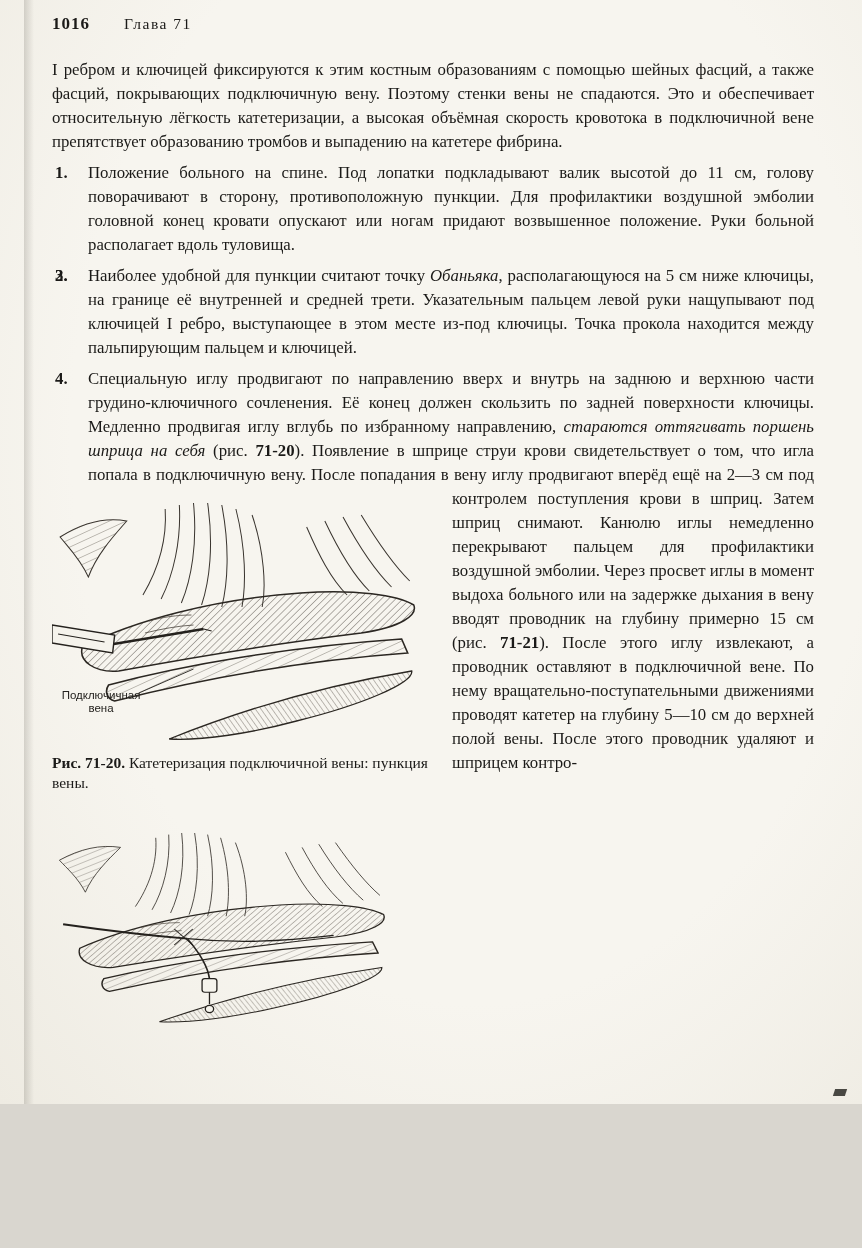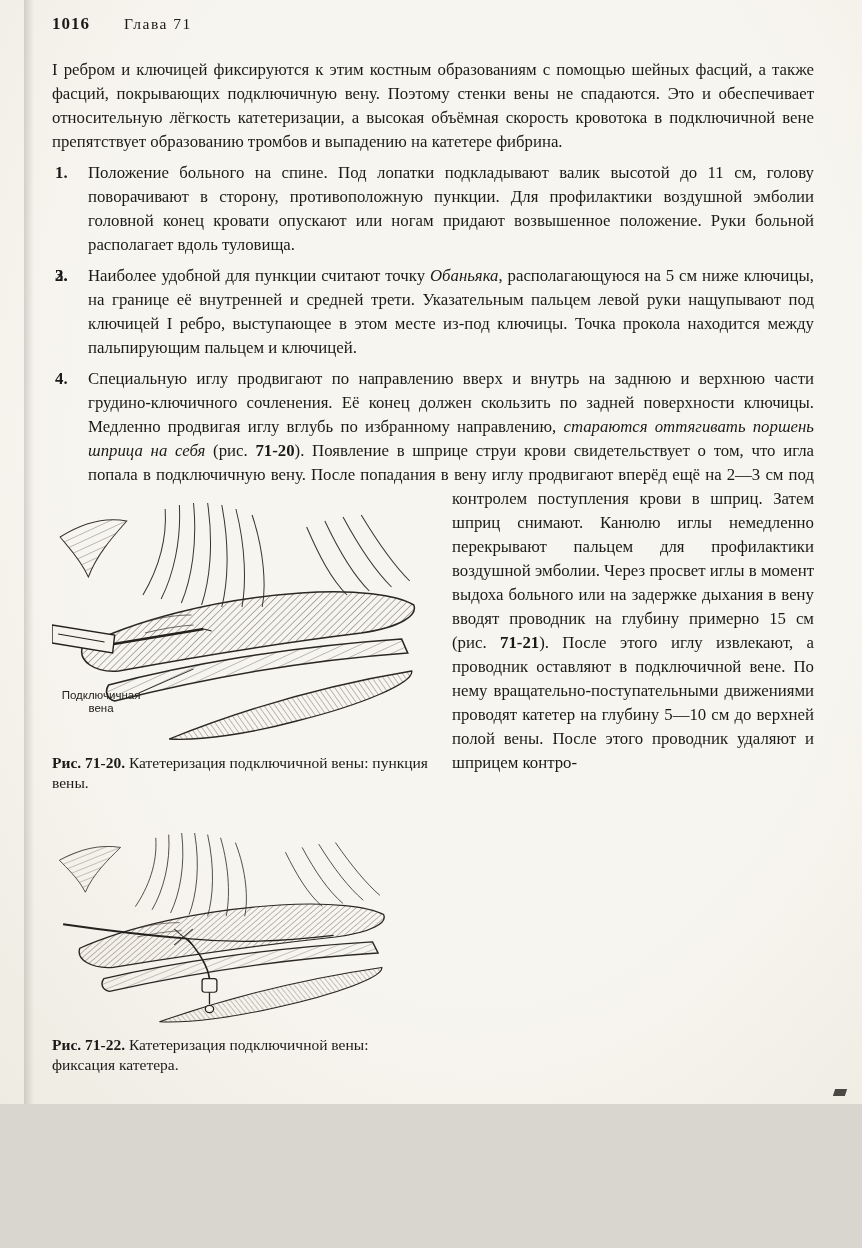--- a/index.html
+++ b/index.html
@@ -161,20 +161,19 @@
                 <path d="M146,142 C158,158 168,176 170,192" stroke-width="1.8"></path>
                 <rect x="162" y="192" width="16" height="17" rx="3" stroke-width="1.4" fill="#f5f3ec"></rect>
                 <line x1="170" y1="209" x2="170" y2="224" stroke-width="1.4"></line>
                 <circle cx="170" cy="230" r="4.5" stroke-width="1.4" fill="#f5f3ec"></circle>
 
                 <line x1="132" y1="130" x2="152" y2="150" stroke-width="1.2"></line>
                 <line x1="152" y1="130" x2="132" y2="150" stroke-width="1.2"></line>
               </g>
             </svg>
           </div>
-          <p class="cap"><b>Рис. 71-22.</b> <span class="cap-text">Катетеризация подключичной вены: фиксация катетера.</span></p>
         </div>
       </div>
     </div>
   </div>
 
   <div class="corner-mark"></div>
 </div>
 
 </body></html>

